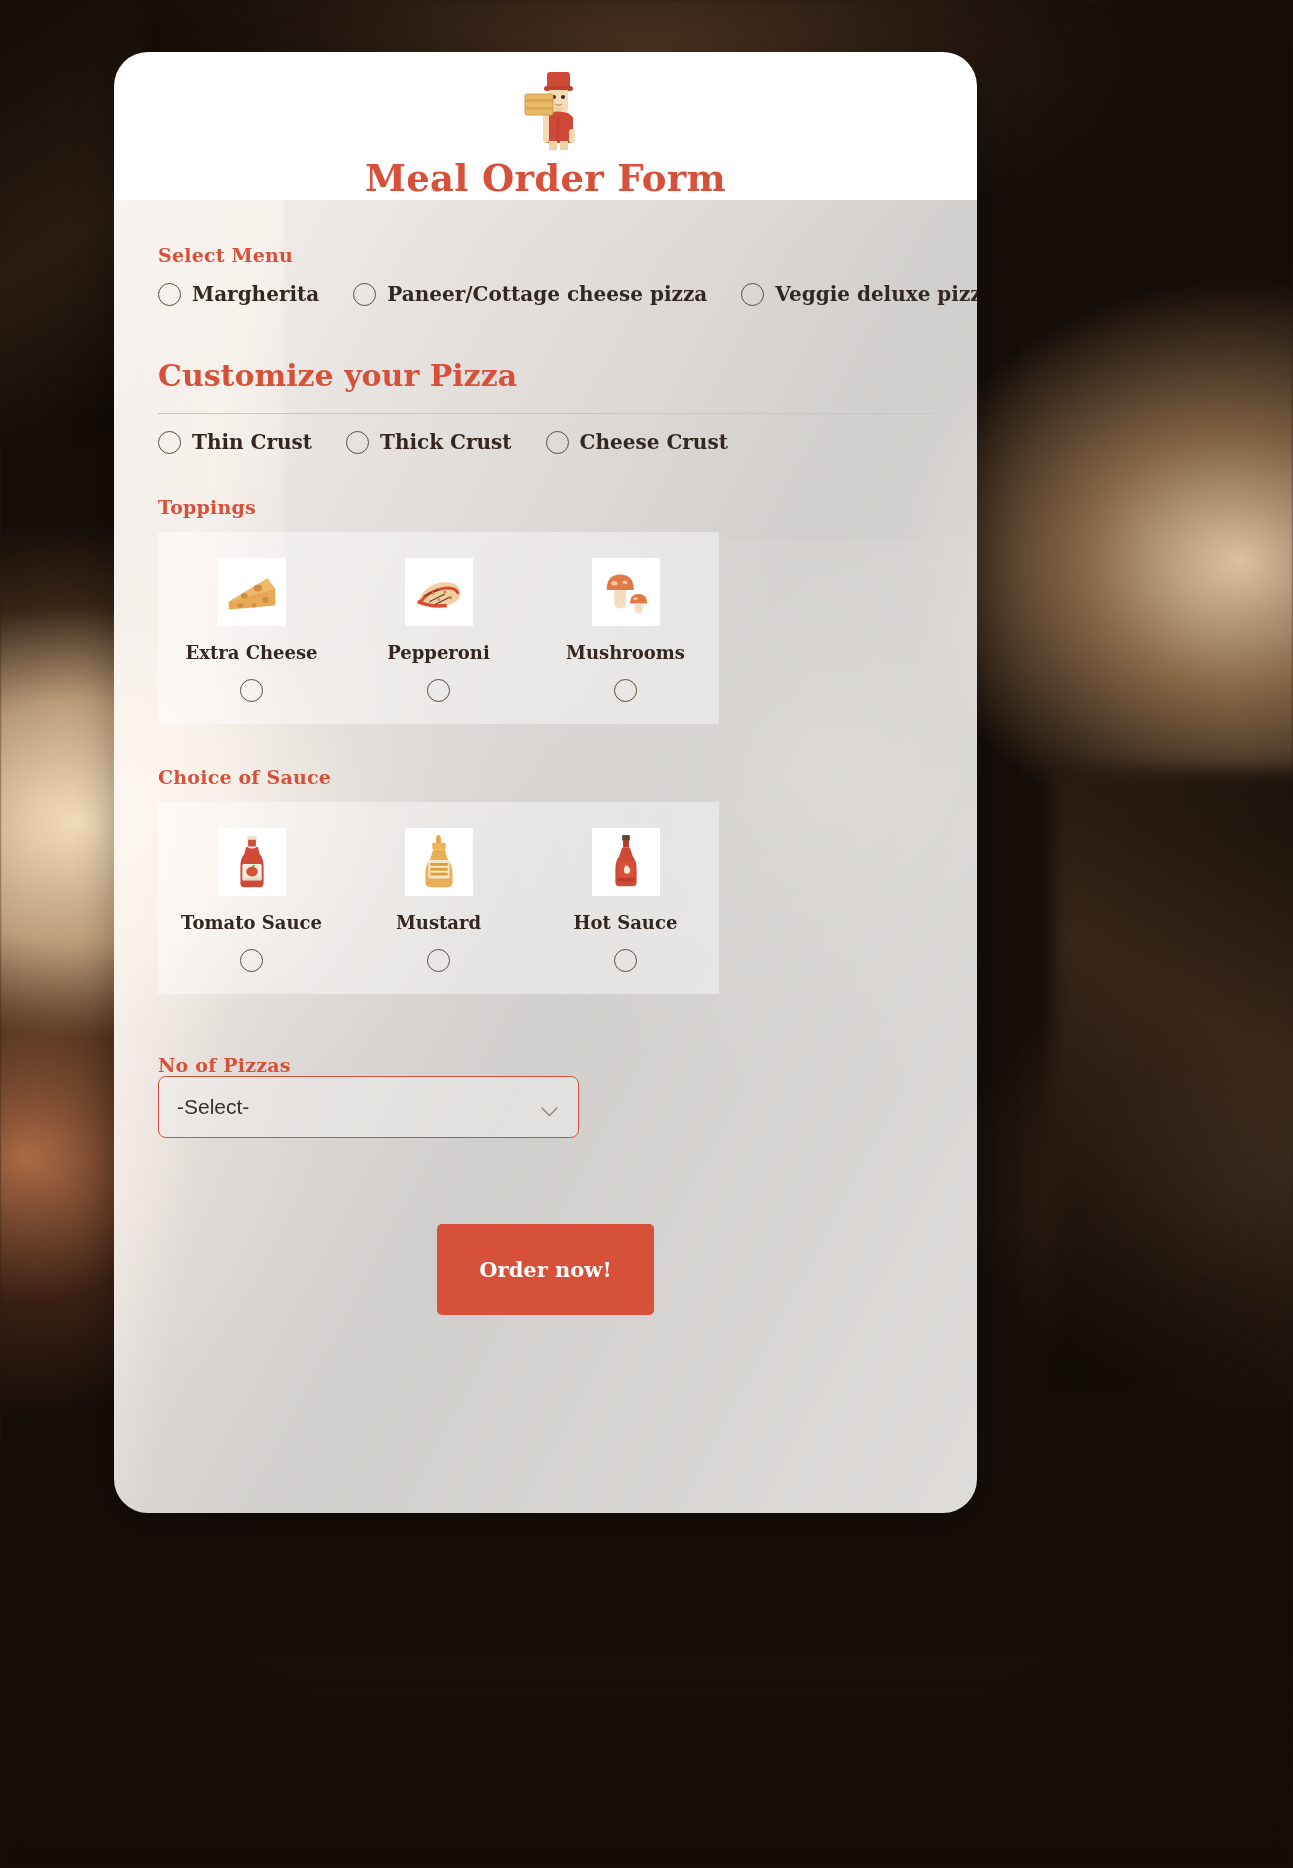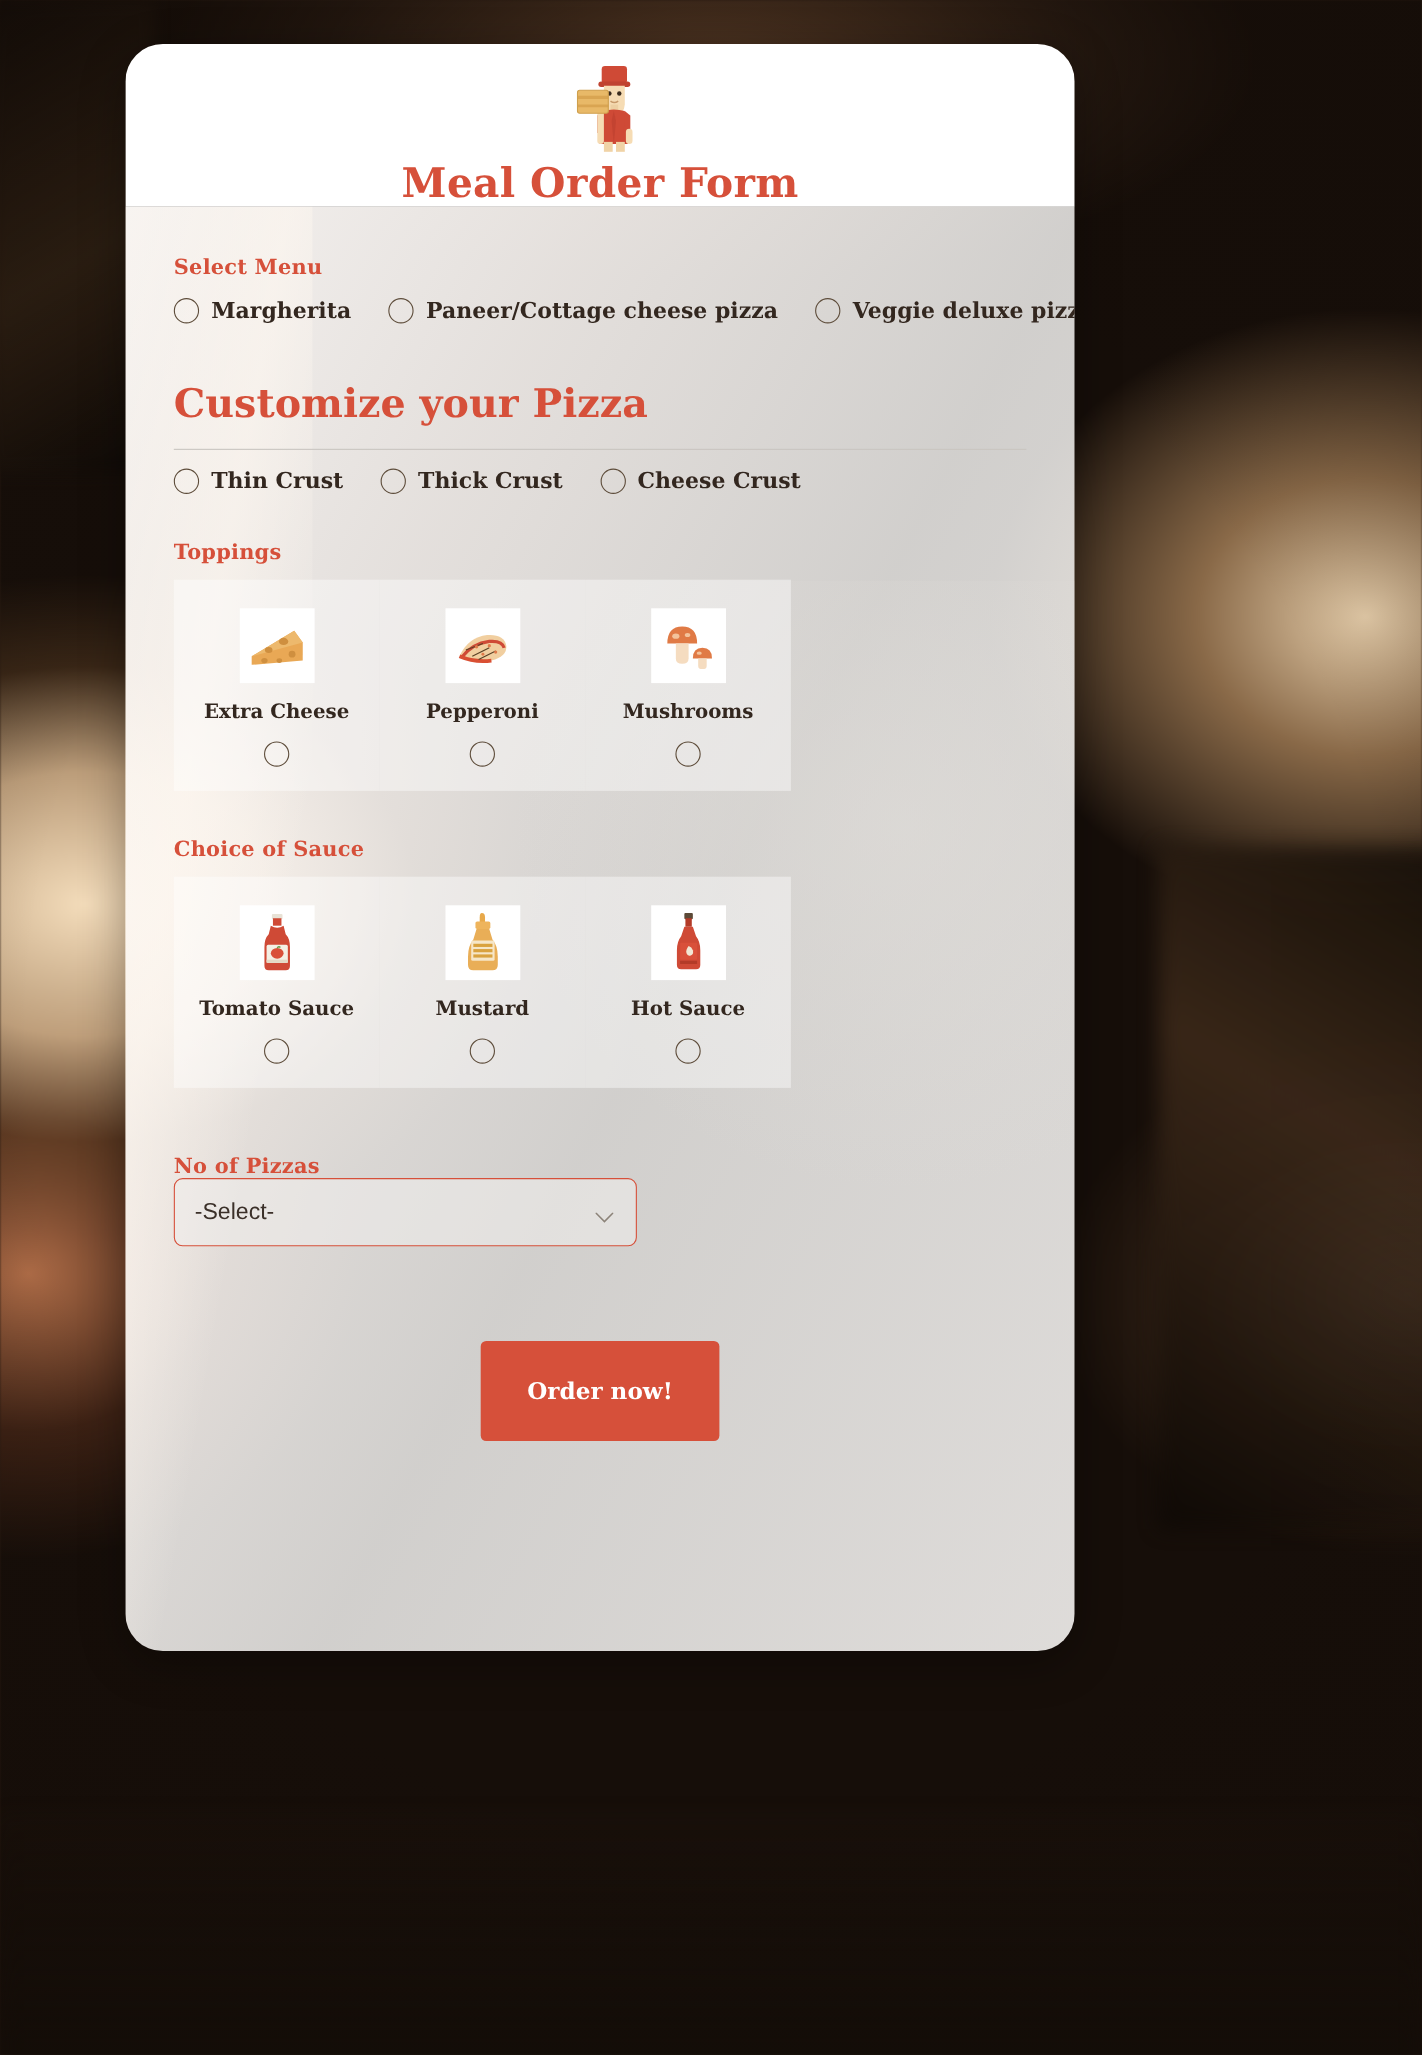--- a/index.html
+++ b/index.html
@@ -55,21 +55,21 @@
     position: absolute;
     left: 0; bottom: -10px; width: 100%; height: 230px;
     background: linear-gradient(0deg, #130d08 0%, #34231613 100%);
     filter: blur(8px);
   }
 
   
   #form-card {
     position: absolute;
     left: 114px;
-    top: 40px;
+    top: 52px;
     width: 863px;
     height: 1461px;
     border-radius: 34px;
     overflow: hidden;
     box-shadow: 0 10px 42px rgba(0,0,0,0.32);
   }
 
   .card-header {
     background: #ffffff;
     height: 148px;
@@ -122,21 +122,21 @@
     color: #d6503a;
     font-size: 19px;
     font-weight: 700;
     letter-spacing: 0.2px;
     position: relative;
     z-index: 2;
   }
 
   .section-title {
     color: #d6503a;
-    font-size: 36px;
+    font-size: 30px;
     font-weight: 700;
     position: relative;
     z-index: 2;
   }
 
   .divider {
     height: 1px;
     background: #c9c5c0;
     margin-top: 20px;
     position: relative;

